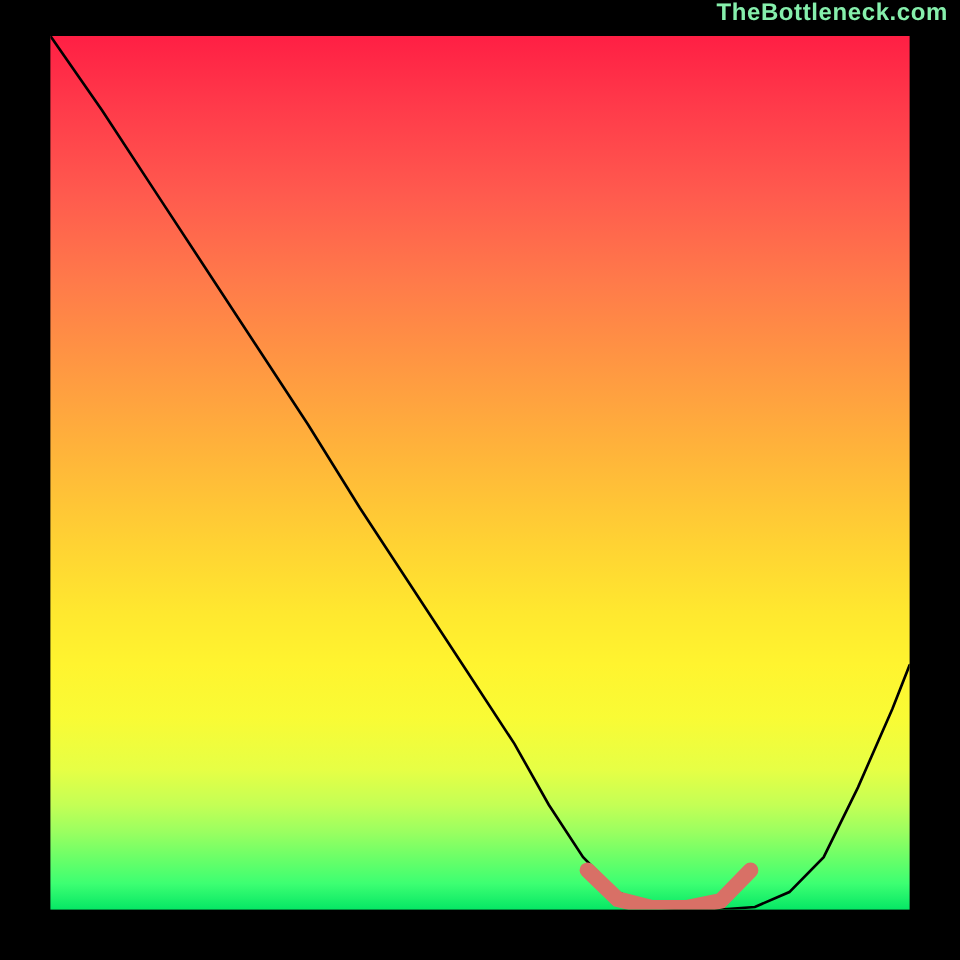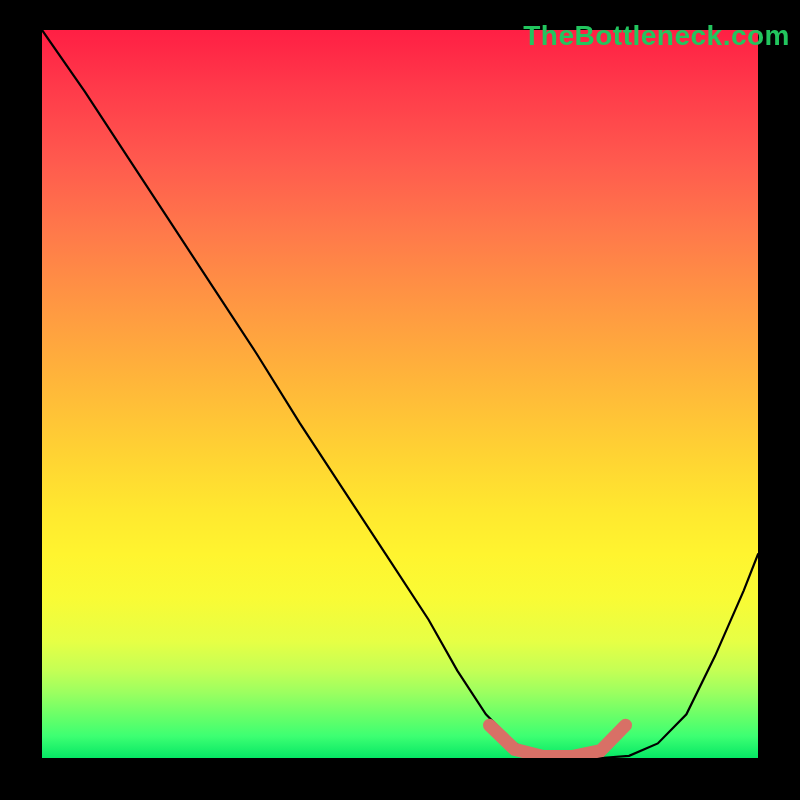--- a/index.html
+++ b/index.html
@@ -12,24 +12,24 @@
     font-family: Arial, Helvetica, sans-serif;
   }
   .frame {
     position: relative;
     width: 800px;
     height: 800px;
     background: #000;
   }
   .watermark {
     position: absolute;
-    top: 20px;
+    top: 0;
     right: 10px;
-    color: #22c55e;
-    font-size: 28px;
+    color: #86efac;
+    font-size: 20px;
     font-weight: 600;
     letter-spacing: 0.5px;
     z-index: 10;
   }
   .plot {
     position: absolute;
     left: 42px;
     top: 30px;
     width: 716px;
     height: 728px;

